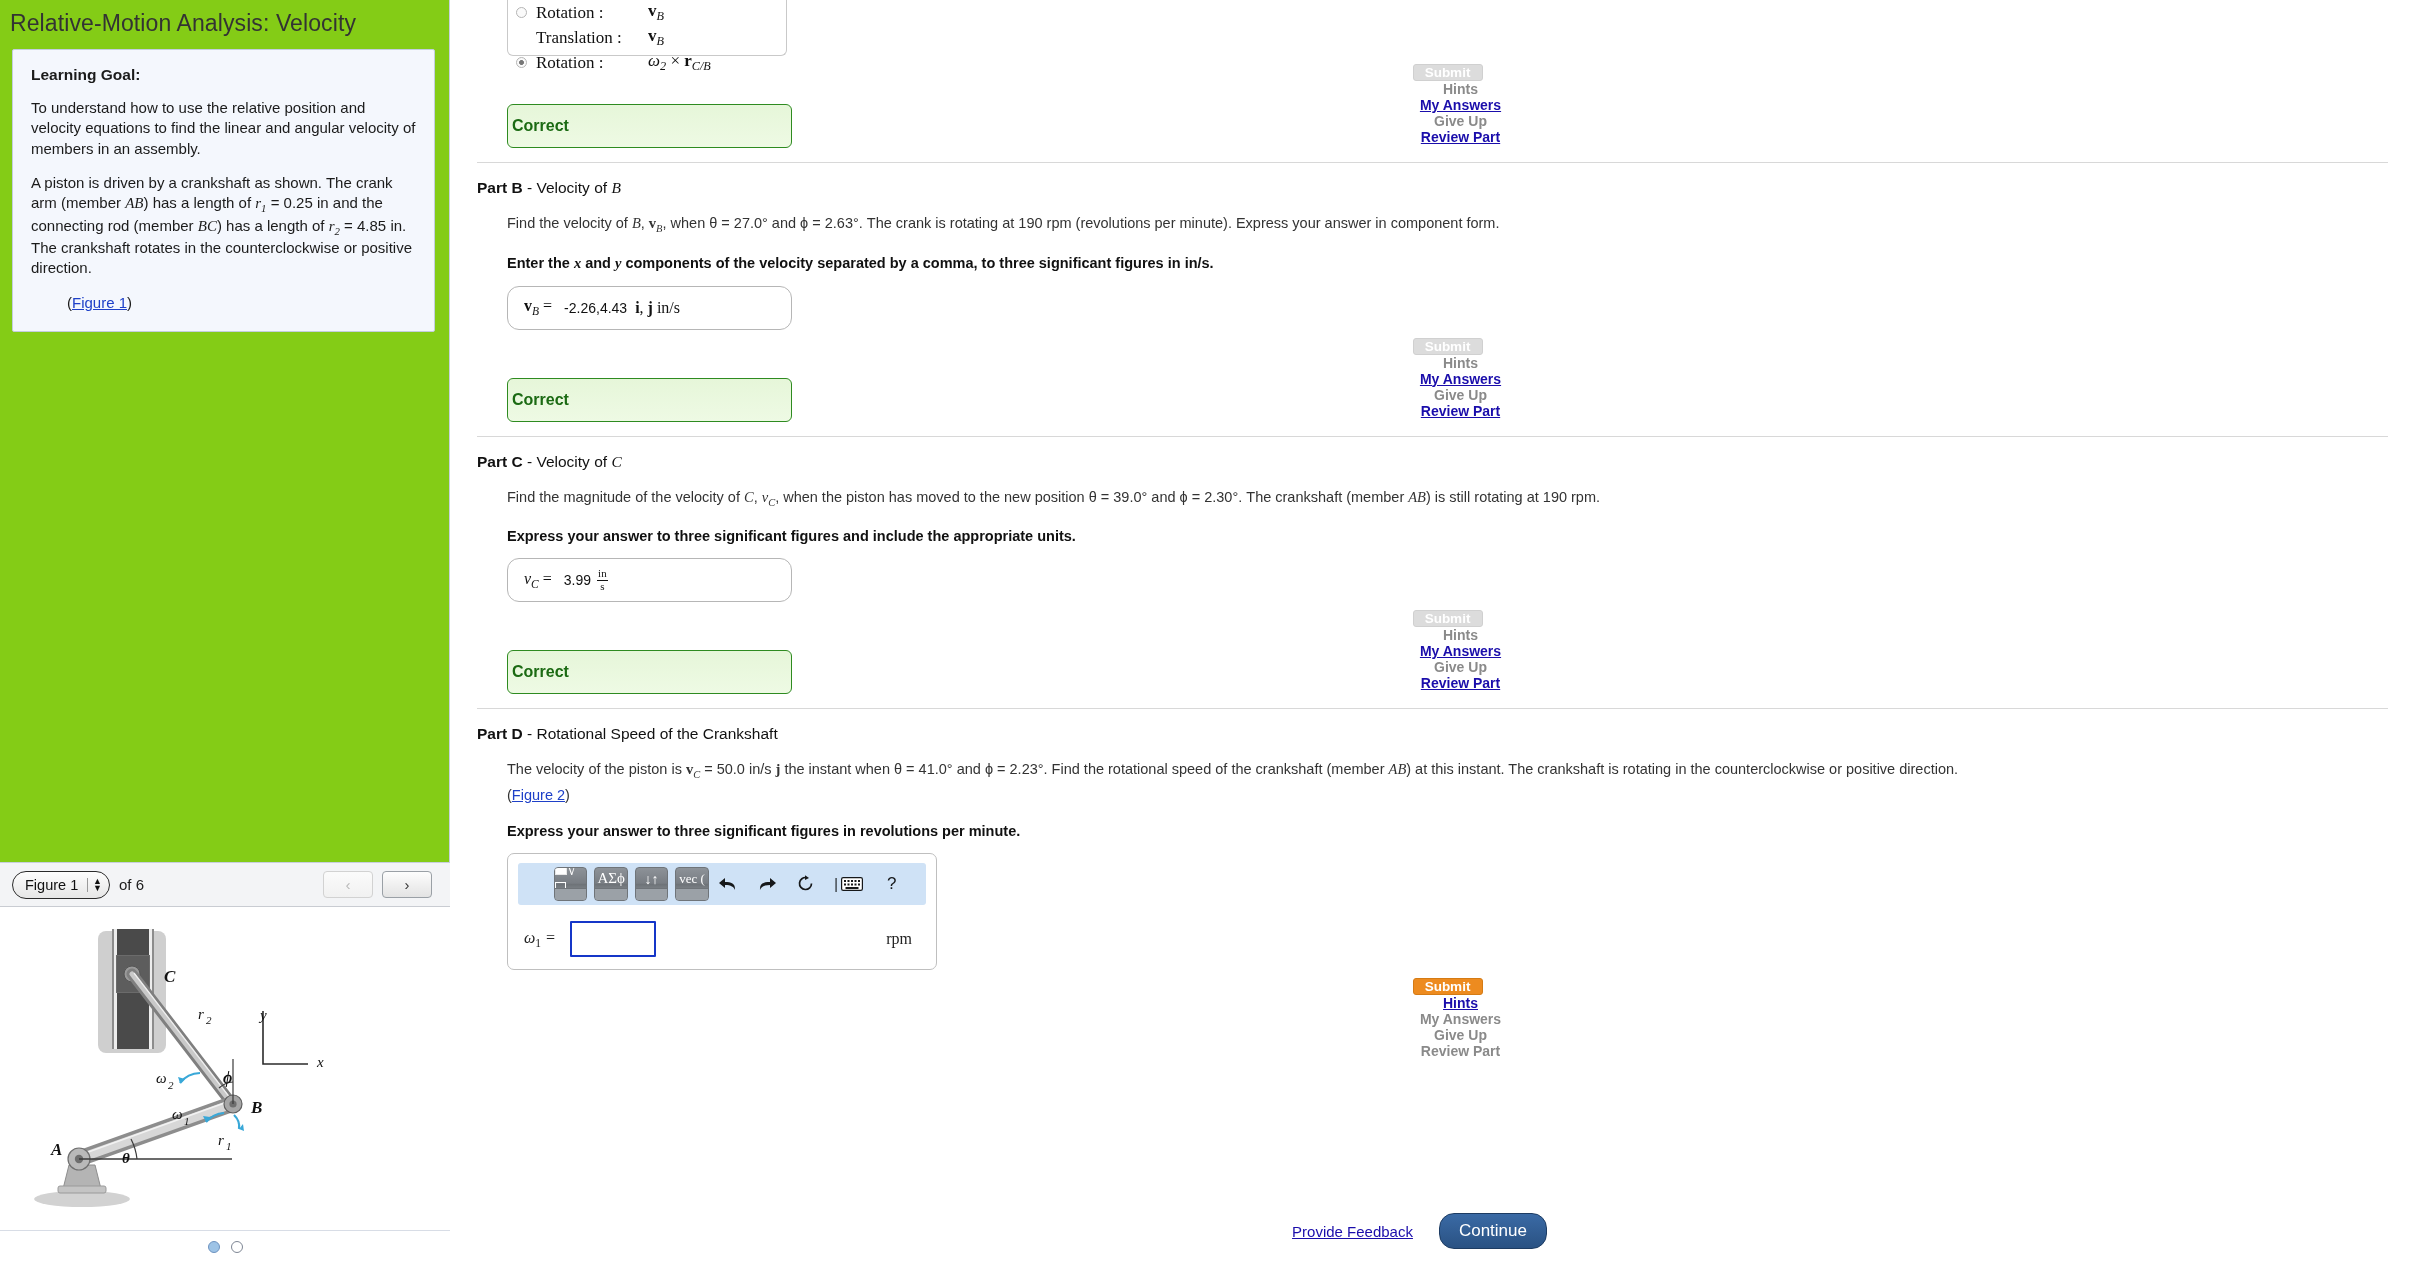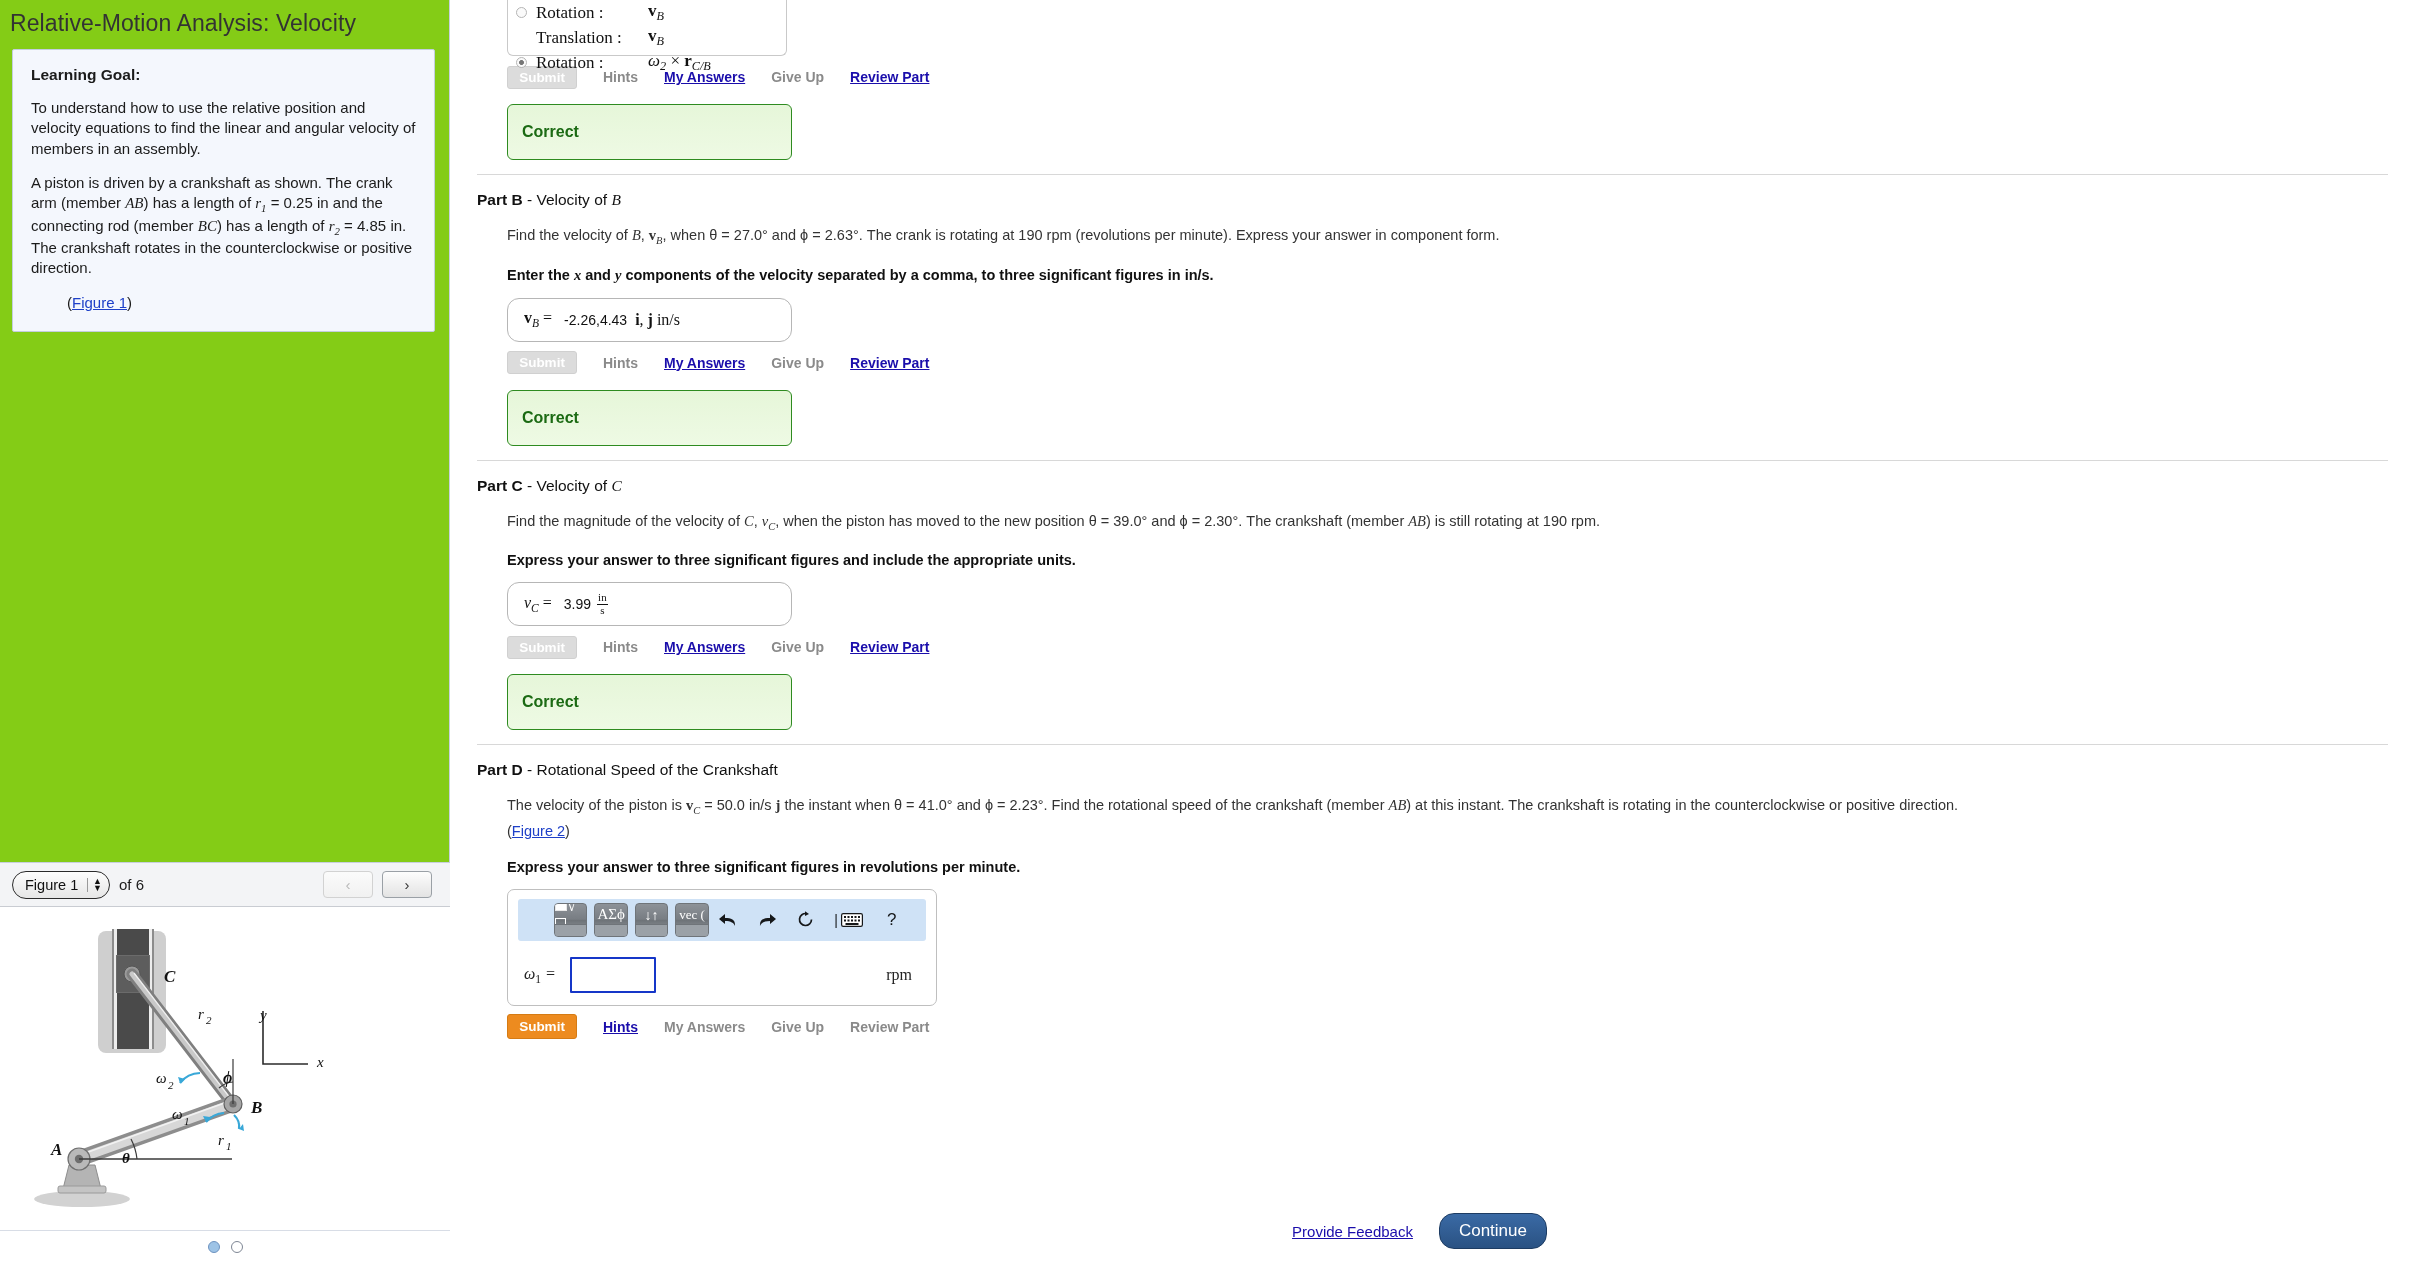--- a/index.html
+++ b/index.html
@@ -101,39 +101,39 @@
     border:1px solid #b6b6b6; border-radius:12px;
     display:flex; align-items:center; padding-left:16px;
     background:#fff;
     font-family:"Liberation Serif", serif; font-size:16px; color:#111;
   }
   .ansval { margin-left:12px; font-family:"Liberation Sans", sans-serif; font-size:14px; }
   .frac { display:inline-block; vertical-align:middle; text-align:center; font-size:11px; line-height:1.05; margin-left:6px;
           font-family:"Liberation Serif", serif; }
   .frac .num { border-bottom:1px solid #111; display:block; padding:0 1px; }
 
-  .actionrow { display:flex; align-items:center; margin-top:8px; height:26px; }
+  .actionrow { display:flex; align-items:center; margin-top:8px; height:26px;flex-direction:column; }
   .btn-submit-off {
     width:70px; height:23px; background:#dcdcdc; border:1px solid #d0d0d0; border-radius:3px;
     color:#ffffff; font-size:13.5px; font-weight:bold; display:flex; align-items:center; justify-content:center;
     font-family:"Liberation Sans", sans-serif;
   }
   .btn-submit-on {
     width:70px; height:25px; background:#ed8b1f; border:1px solid #d57b14; border-radius:3px;
     color:#ffffff; font-size:13.5px; font-weight:bold; display:flex; align-items:center; justify-content:center;
     font-family:"Liberation Sans", sans-serif; cursor:pointer;
   }
   .act { margin-left:26px; font-size:14px; font-weight:bold; color:#8a8a8a; }
   .act.active { color:#1a0dab; text-decoration:underline; cursor:pointer; }
 
   .correct-box {
-    margin-top:14px; width:285px; height:56px;
+    margin-top:14px; width:285px; height:44px;
     background:linear-gradient(#e6f6d9,#eefae4);
     border:1.5px solid #2e8b20; border-radius:6px;
-    display:flex; align-items:center; padding-left:14px;
+    display:flex; align-items:center; padding-left:4px;
     font-size:16px; font-weight:bold; color:#1b6a13;
   }
 
   
   #top-choice {
     position:relative; width:280px; border:1px solid #c9c9c9; border-top:none;
     border-radius:0 0 6px 6px; height:56px; margin-left:30px;
     font-family:"Liberation Serif", serif; font-size:17px; color:#111;
   }
   .choice-row { display:flex; align-items:center; height:25px; padding-left:8px; }

